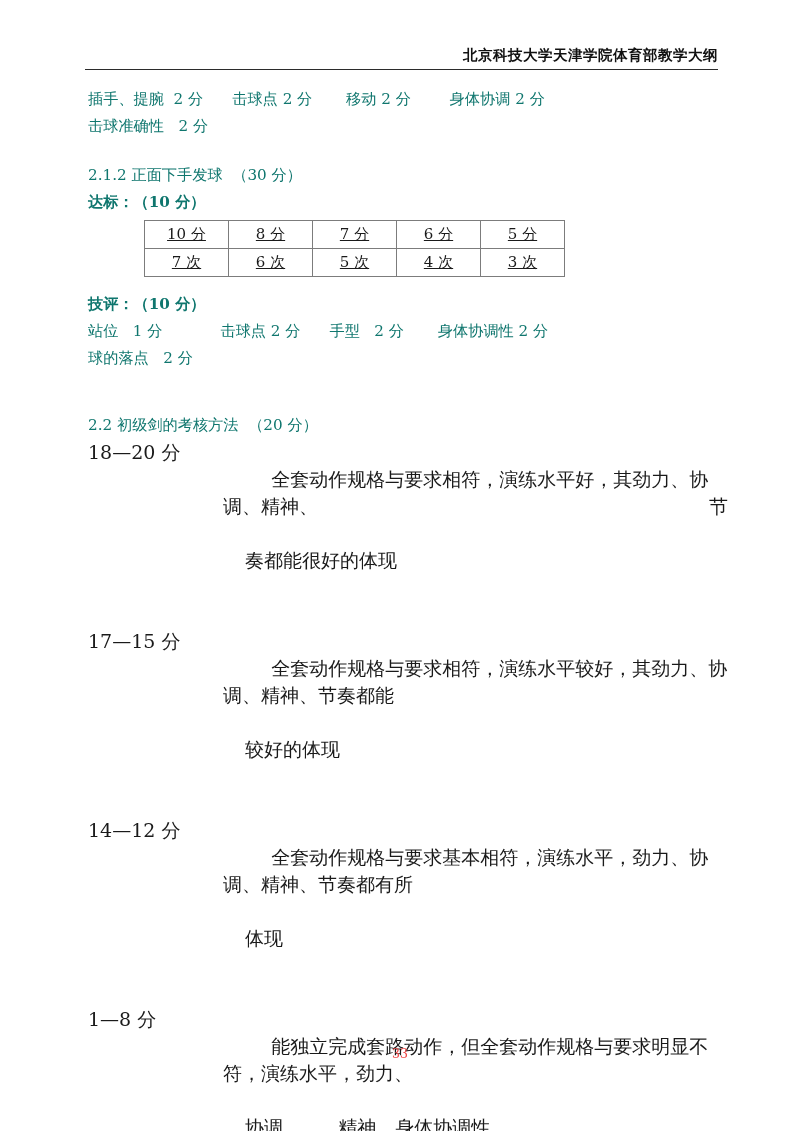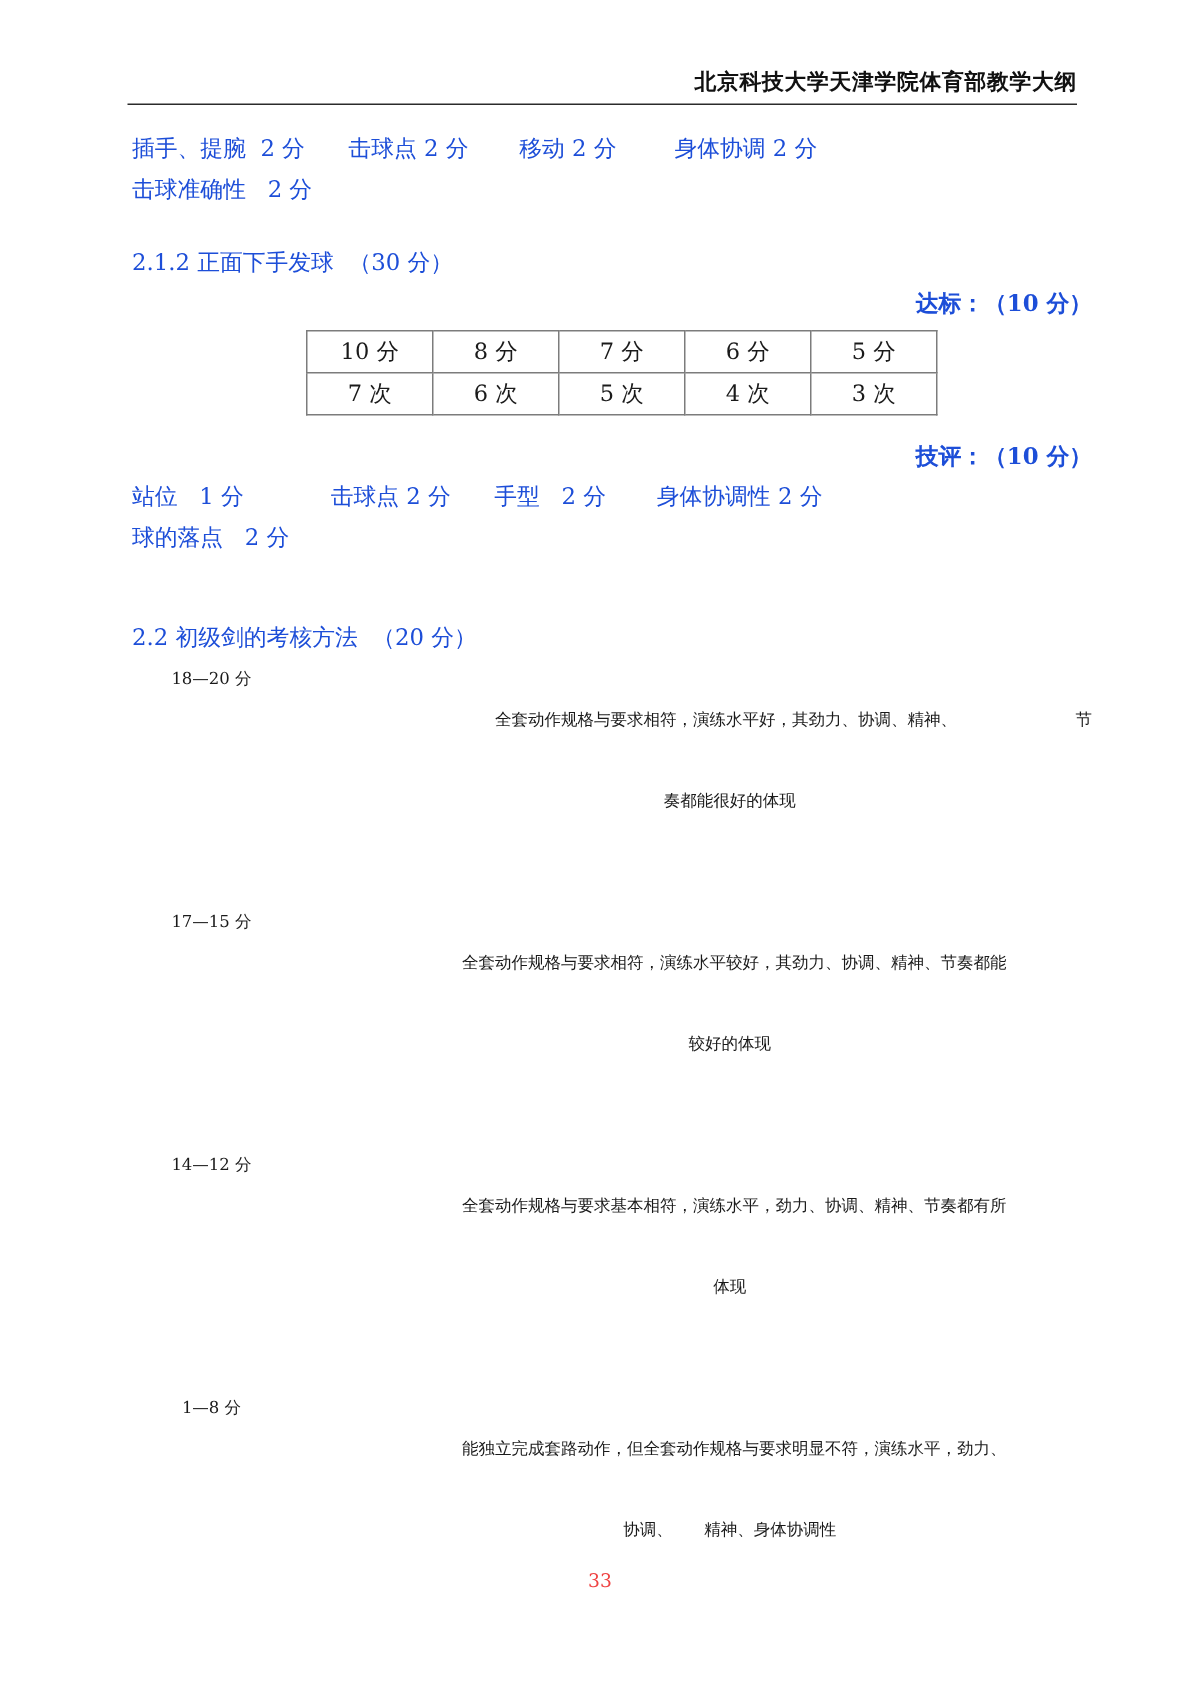--- a/index.html
+++ b/index.html
@@ -48,57 +48,57 @@
     position: absolute;
     left: 88px;
     top: 86px;
     width: 640px;
   }
 
   .line {
     font-size: 15.2px;
     line-height: 27px;
     white-space: pre;
-    color: #1d4ed8;
-  }
-  .line.bold { font-weight: bold; text-align: right; }
+    color: #0f766e;
+  }
+  .line.bold { font-weight: bold; }
   .gap-s { height: 12px; }
   .gap-m { height: 22px; }
   .gap-l { height: 40px; }
 
   
   .defrow {
     display: flex;
-    font-size: 11px;
+    font-size: 19px;
     line-height: 27px;
     align-items: flex-start;
-    text-align: center;
   }
   .defrow .term {
     flex: 0 0 106px;
     white-space: pre;
   }
   .defrow .desc {
     flex: 1 1 auto;
     white-space: pre-wrap;
     margin-left: 29px;
   }
   .defrow .desc .cont {
     display: block;
     padding-left: 22px;
   }
   .tail-right {
     float: right;
   }
 
   
   .tablewrap-1 {
-    margin-left: 116px;
+    margin-left: 56px;
     margin-top: 4px;
     margin-bottom: 2px;
+    text-decoration: underline;
   }
   table.score {
     border-collapse: collapse;
     table-layout: fixed;
   }
   table.score td {
     border: 1.1px solid #7c7c7c;
     text-align: center;
     font-size: 15px;
     font-family: "DejaVu Serif", "Liberation Serif", serif;

